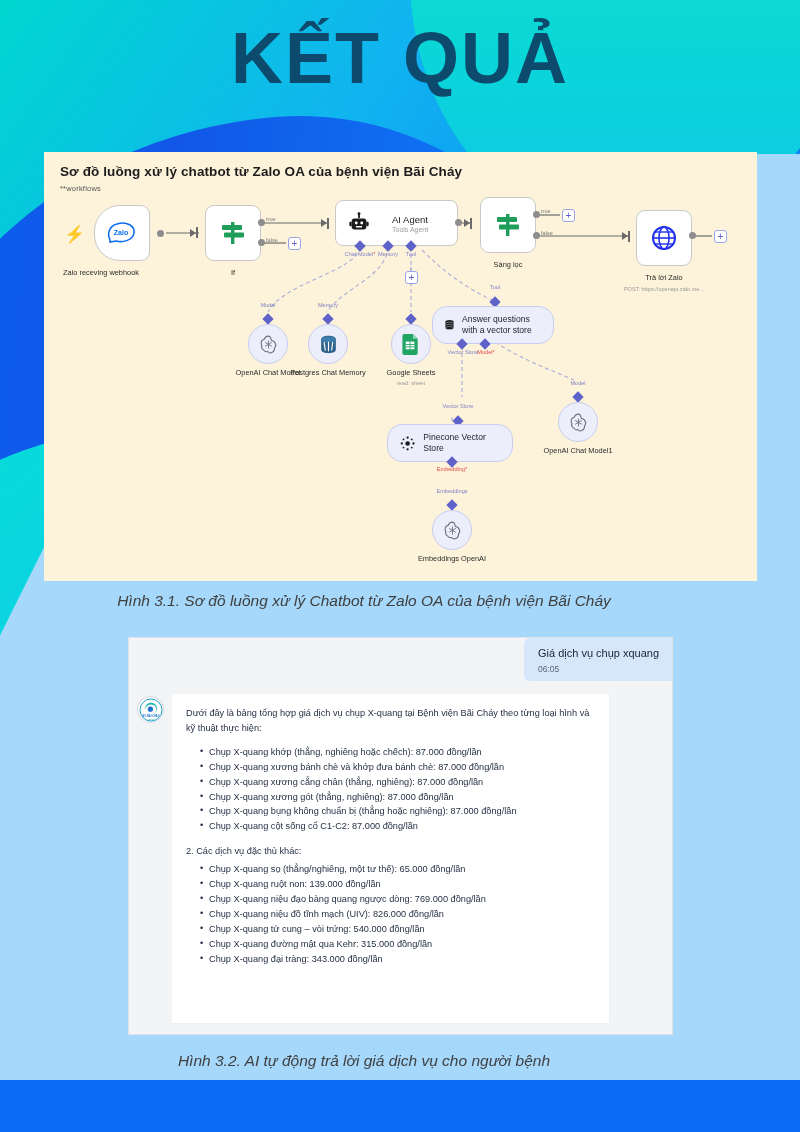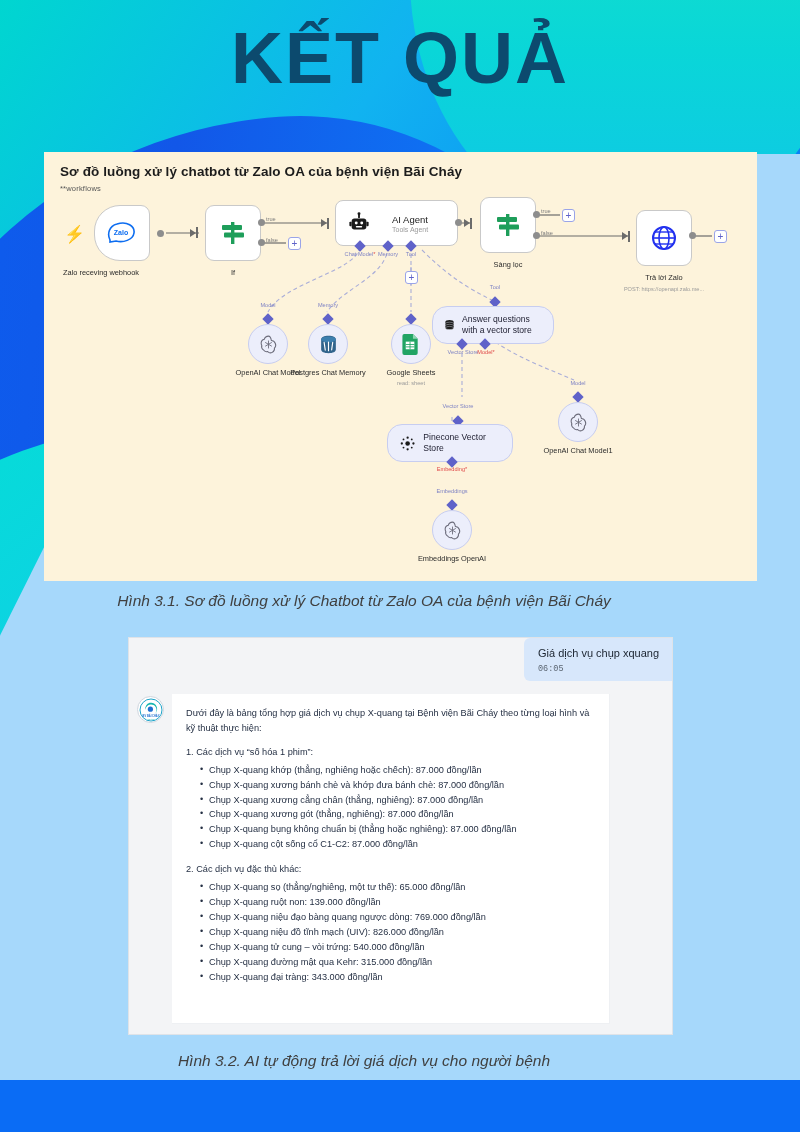--- a/index.html
+++ b/index.html
@@ -163,21 +163,21 @@
   }
   .chat-user-row {
     position: absolute; right: 0; top: 0;
     display: flex; justify-content: flex-end;
   }
   .bubble-user {
     background: #d7e7fb; border-radius: 6px 0 0 6px;
     padding: 9px 12px 7px 14px; min-width: 150px;
   }
   .bubble-user .txt { font-size: 11px; color: #1b2430; }
-  .bubble-user .time { font-size: 8.5px; color: #5b6672; margin-top: 5px; font-family: Liberation Mono, monospace; }
+  .bubble-user .time { font-size: 8.5px; color: #5b6672; margin-top: 5px; }
 
   .chat-bot-row { position: absolute; left: 8px; top: 56px; display: flex; gap: 8px; }
   .avatar {
     width: 27px; height: 27px; border-radius: 50%;
     background: #ffffff; border: 1px solid #cfd6de;
     display: flex; align-items: center; justify-content: center;
     flex: 0 0 auto; margin-top: 2px; overflow: hidden;
   }
   .bubble-bot {
     background: #ffffff; width: 438px; min-height: 330px;
@@ -452,21 +452,20 @@
         <circle cx="12" cy="12" r="11" fill="#ffffff" stroke="#1da3c8" stroke-width="1"></circle>
         <path d="M6.5 12a5.5 5.5 0 1 1 8.6 4.5A6.6 6.6 0 0 0 17.8 9 5.6 5.6 0 0 0 6.5 12z" fill="#17b7b0"></path>
         <circle cx="11.4" cy="11.2" r="2.6" fill="#1f6fd0"></circle>
         <text x="12" y="19.4" font-size="2.6" fill="#1f6fd0" text-anchor="middle" font-family="Liberation Sans, sans-serif" font-weight="bold">BV BÃI CHÁY</text>
         <text x="12" y="22" font-size="1.9" fill="#17b7b0" text-anchor="middle" font-family="Liberation Sans, sans-serif">Tận tâm</text>
       </svg>
     </div>
     <div class="bubble-bot">
       <p>Dưới đây là bảng tổng hợp giá dịch vụ chụp X-quang tại Bệnh viện Bãi Cháy theo từng loại hình và kỹ thuật thực hiện:</p>
 
-      <div class="sec-head">1. Các dịch vụ “số hóa 1 phim”:</div>
       <ul>
         <li>Chụp X-quang khớp (thẳng, nghiêng hoặc chếch): 87.000 đồng/lần</li>
         <li>Chụp X-quang xương bánh chè và khớp đưa bánh chè: 87.000 đồng/lần</li>
         <li>Chụp X-quang xương cẳng chân (thẳng, nghiêng): 87.000 đồng/lần</li>
         <li>Chụp X-quang xương gót (thẳng, nghiêng): 87.000 đồng/lần</li>
         <li>Chụp X-quang bụng không chuẩn bị (thẳng hoặc nghiêng): 87.000 đồng/lần</li>
         <li>Chụp X-quang cột sống cổ C1-C2: 87.000 đồng/lần</li>
       </ul>
 
       <div class="sec-head">2. Các dịch vụ đặc thù khác:</div>

